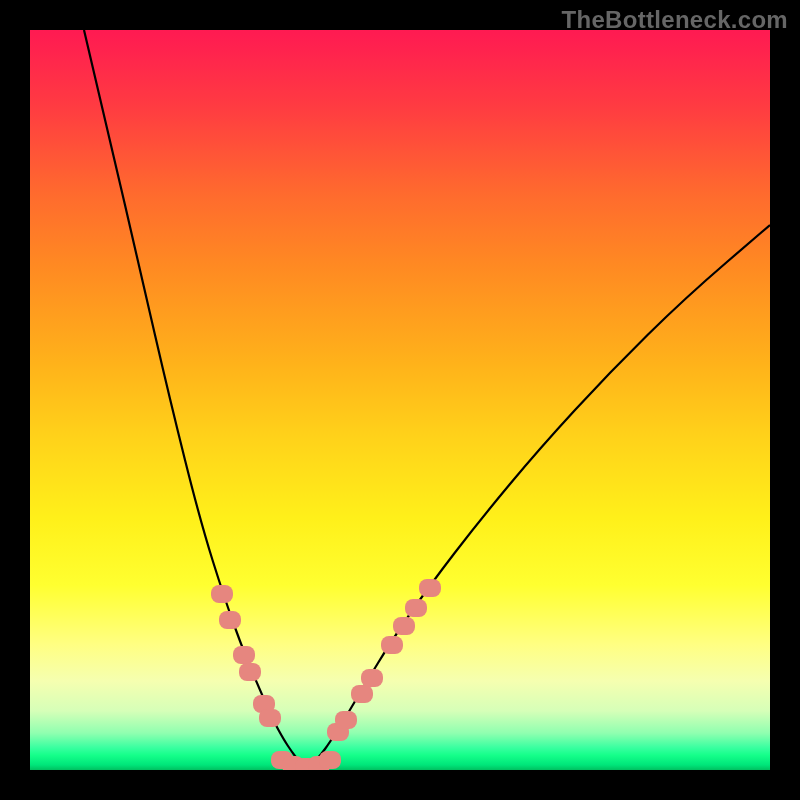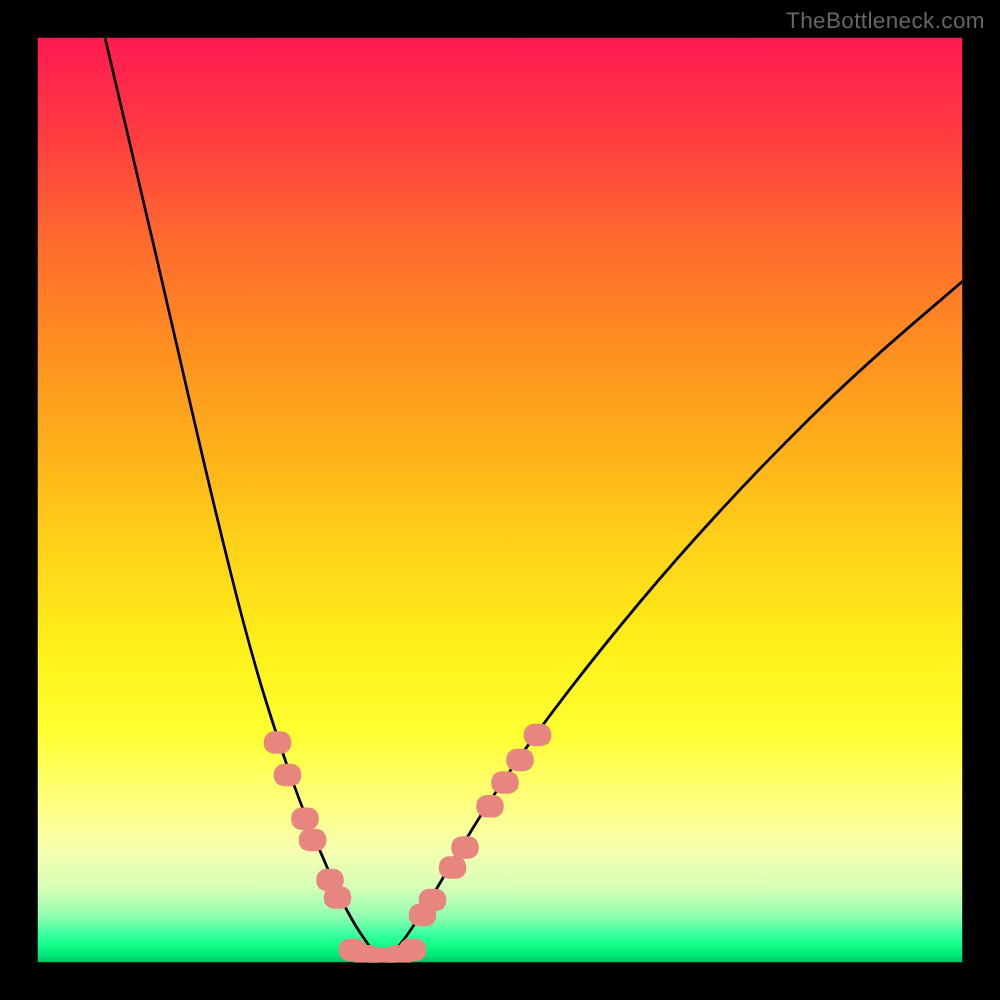--- a/index.html
+++ b/index.html
@@ -15,23 +15,24 @@
     position: relative;
     width: 800px;
     height: 800px;
     background: #000;
   }
   .watermark {
     position: absolute;
     top: 6px;
     right: 12px;
     color: #666;
-    font-size: 18px;
+    font-size: 24px;
     letter-spacing: 0.3px;
     z-index: 5;
+    font-weight: bold;
   }
   .plot-area {
     position: absolute;
     left: 30px;
     top: 30px;
     width: 740px;
     height: 740px;
     overflow: hidden;
   }
   .gradient {

